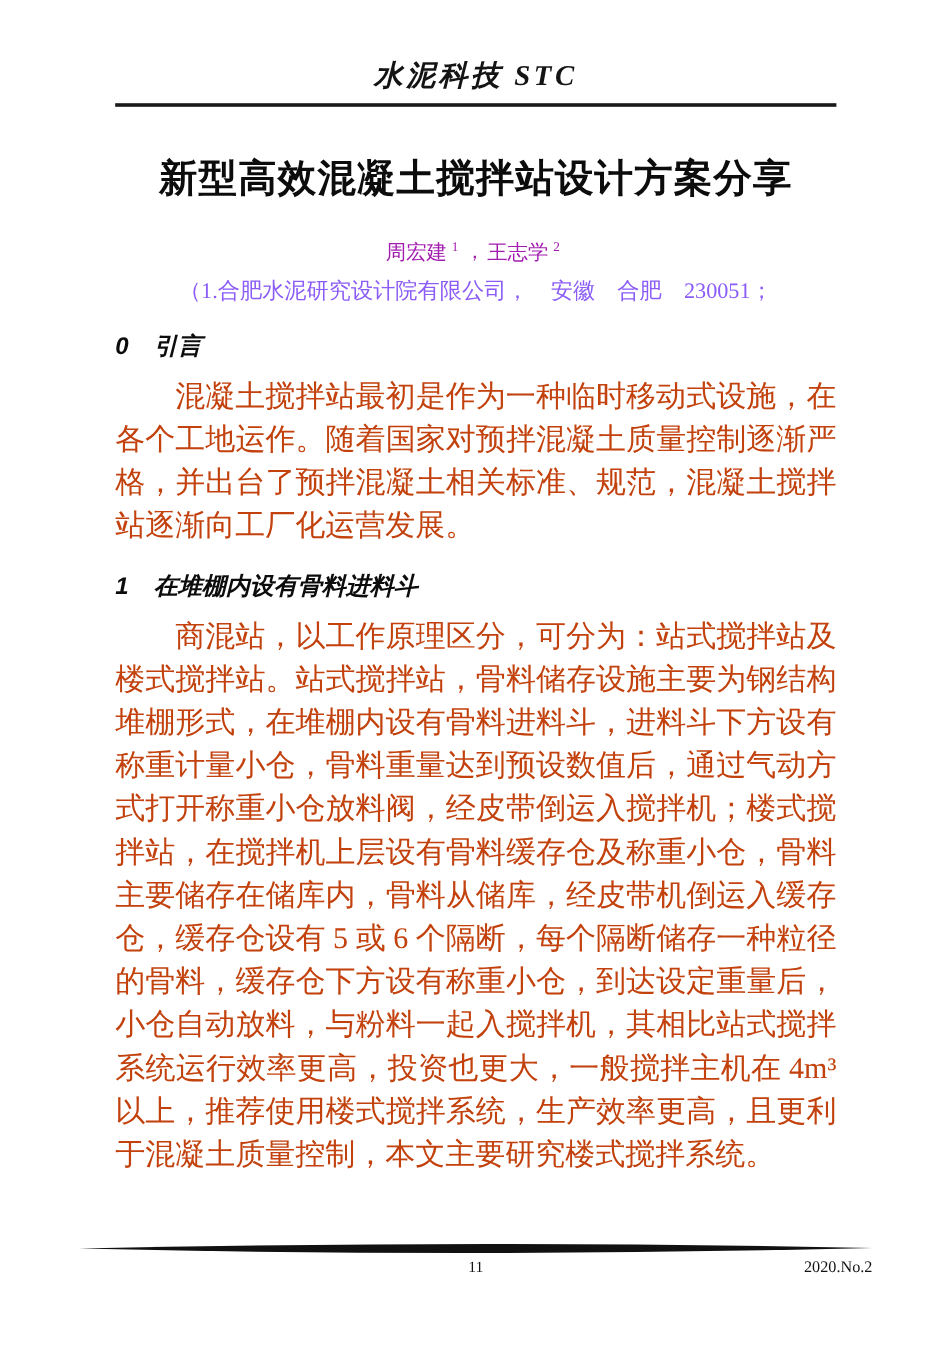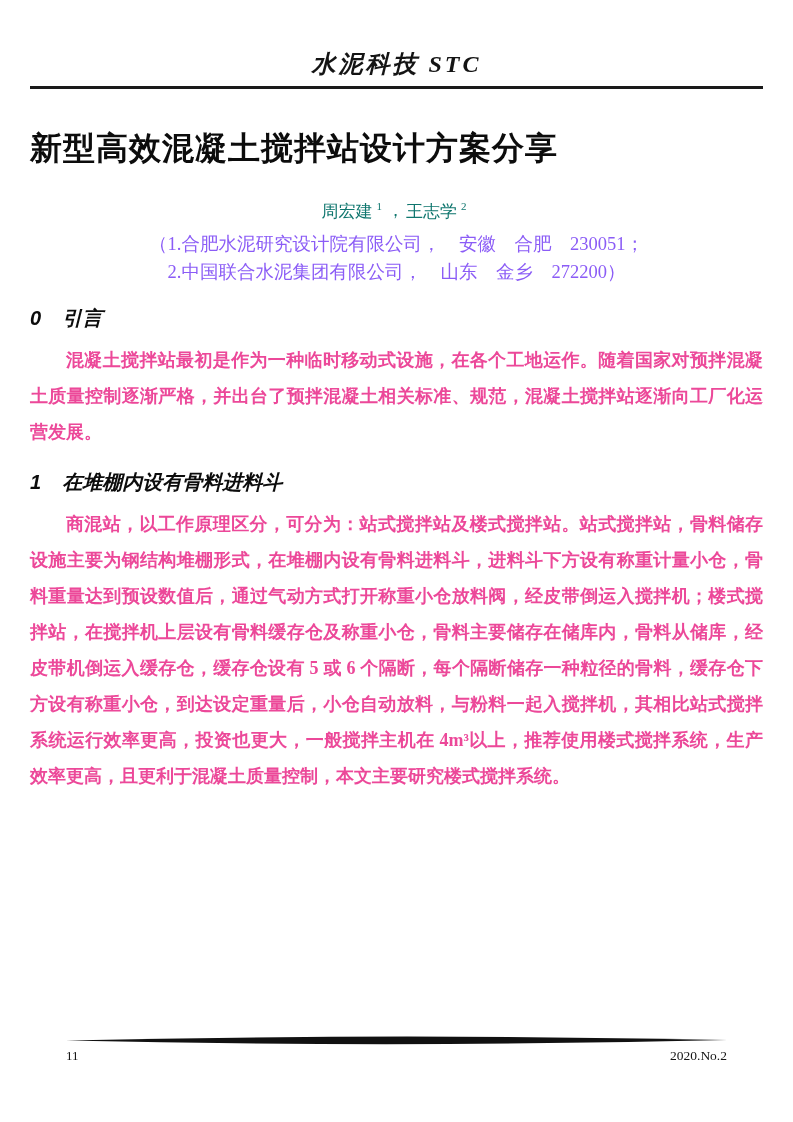--- a/index.html
+++ b/index.html
@@ -6,53 +6,54 @@
   body {
     width: 793px; height: 1122px;
     background: #ffffff;
     color: #111111;
     font-family: "Liberation Serif", serif;
     position: relative;
     overflow: hidden;
   }
   .page {
     position: absolute; inset: 0;
-    padding: 0 30px;
+    padding: 0 96px;
     box-sizing: border-box;
   }
   .journal-header {
     margin-top: 50px;
     text-align: center;
     font-size: 24px;
     line-height: 28px;
     font-weight: bold;
     font-style: italic;
     letter-spacing: 3px;
     color: #141414;
   }
   .header-rule {
     margin-top: 8px;
     height: 2.5px;
     background: #1a1a1a;
   }
   .article-title {
     margin: 40px 0 0 0;
+    text-align: center;
     font-family: "Liberation Sans", sans-serif;
     font-weight: bold;
     font-size: 32px;
     line-height: 38px;
     color: #0c0c0c;
     letter-spacing: 1px;
   }
   .authors-line {
     margin-top: 26px;
     text-align: center;
     font-size: 17px;
     line-height: 26px;
-    color: #0f766e;
+    color: #a21caf;
   }
   .authors-line sup {
     font-size: 11px;
     margin-left: 4px;
     margin-right: 5px;
   }
   .author-separator { margin-right: 2px; }
   .affiliations {
     margin-top: 6px;
     text-align: center;
@@ -65,38 +66,37 @@
     font-family: "Liberation Sans", sans-serif;
     font-weight: bold;
     font-size: 20px;
     line-height: 28px;
     color: #0c0c0c;
     font-style: italic;
   }
   .section-heading .sec-num { margin-right: 1.05em; }
   .body-para {
     margin: 0;
-    font-size: 18px;
+    font-size: 25px;
     line-height: 36px;
     text-align: justify;
     text-indent: 2em;
-    color: #ec4899;
+    color: #c2410c;
     word-break: break-all;
-    font-weight: bold;
   }
   .page-footer {
     position: absolute;
     left: 66px; right: 66px;
     top: 1036px;
   }
   .footer-bar { display: block; width: 100%; height: 9px; }
   .footer-row {
     position: relative;
     margin-top: 2px;
-    text-align: left;
+    text-align: center;
     font-size: 13px;
     line-height: 18px;
     color: #141414;
     font-family: "Liberation Serif", serif;
   }
   .issue-label {
     position: absolute;
     right: 0; top: 0;
     font-size: 13.5px;
   }
@@ -111,21 +111,20 @@
   </div>
 
   <div class="header-rule"></div>
 
   <h1 class="article-title">新型高效混凝土搅拌站设计方案分享</h1>
 
   <div class="authors-line"><span>周宏建</span><sup>1</sup><span class="author-separator">，</span><span>王志学</span><sup>2</sup></div>
 
   <div class="affiliations">
     <div>（1.合肥水泥研究设计院有限公司，　安徽　合肥　230051；</div>
-    <div>2.中国联合水泥集团有限公司，　山东　金乡　272200）</div>
   </div>
 
   <h2 class="section-heading"><span class="sec-num">0</span><span>引言</span></h2>
 
   <p class="body-para">混凝土搅拌站最初是作为一种临时移动式设施，在各个工地运作。随着国家对预拌混凝土质量控制逐渐严格，并出台了预拌混凝土相关标准、规范，混凝土搅拌站逐渐向工厂化运营发展。</p>
 
 
   <h2 class="section-heading"><span class="sec-num">1</span><span>在堆棚内设有骨料进料斗</span></h2>
 
   <p class="body-para">商混站，以工作原理区分，可分为：站式搅拌站及楼式搅拌站。站式搅拌站，骨料储存设施主要为钢结构堆棚形式，在堆棚内设有骨料进料斗，进料斗下方设有称重计量小仓，骨料重量达到预设数值后，通过气动方式打开称重小仓放料阀，经皮带倒运入搅拌机；楼式搅拌站，在搅拌机上层设有骨料缓存仓及称重小仓，骨料主要储存在储库内，骨料从储库，经皮带机倒运入缓存仓，缓存仓设有 5 或 6 个隔断，每个隔断储存一种粒径的骨料，缓存仓下方设有称重小仓，到达设定重量后，小仓自动放料，与粉料一起入搅拌机，其相比站式搅拌系统运行效率更高，投资也更大，一般搅拌主机在 4m³以上，推荐使用楼式搅拌系统，生产效率更高，且更利于混凝土质量控制，本文主要研究楼式搅拌系统。</p>

